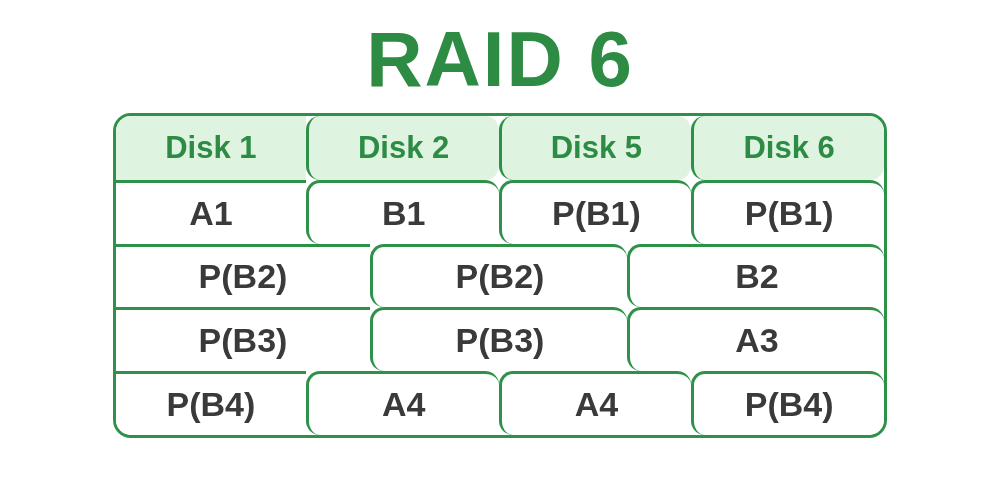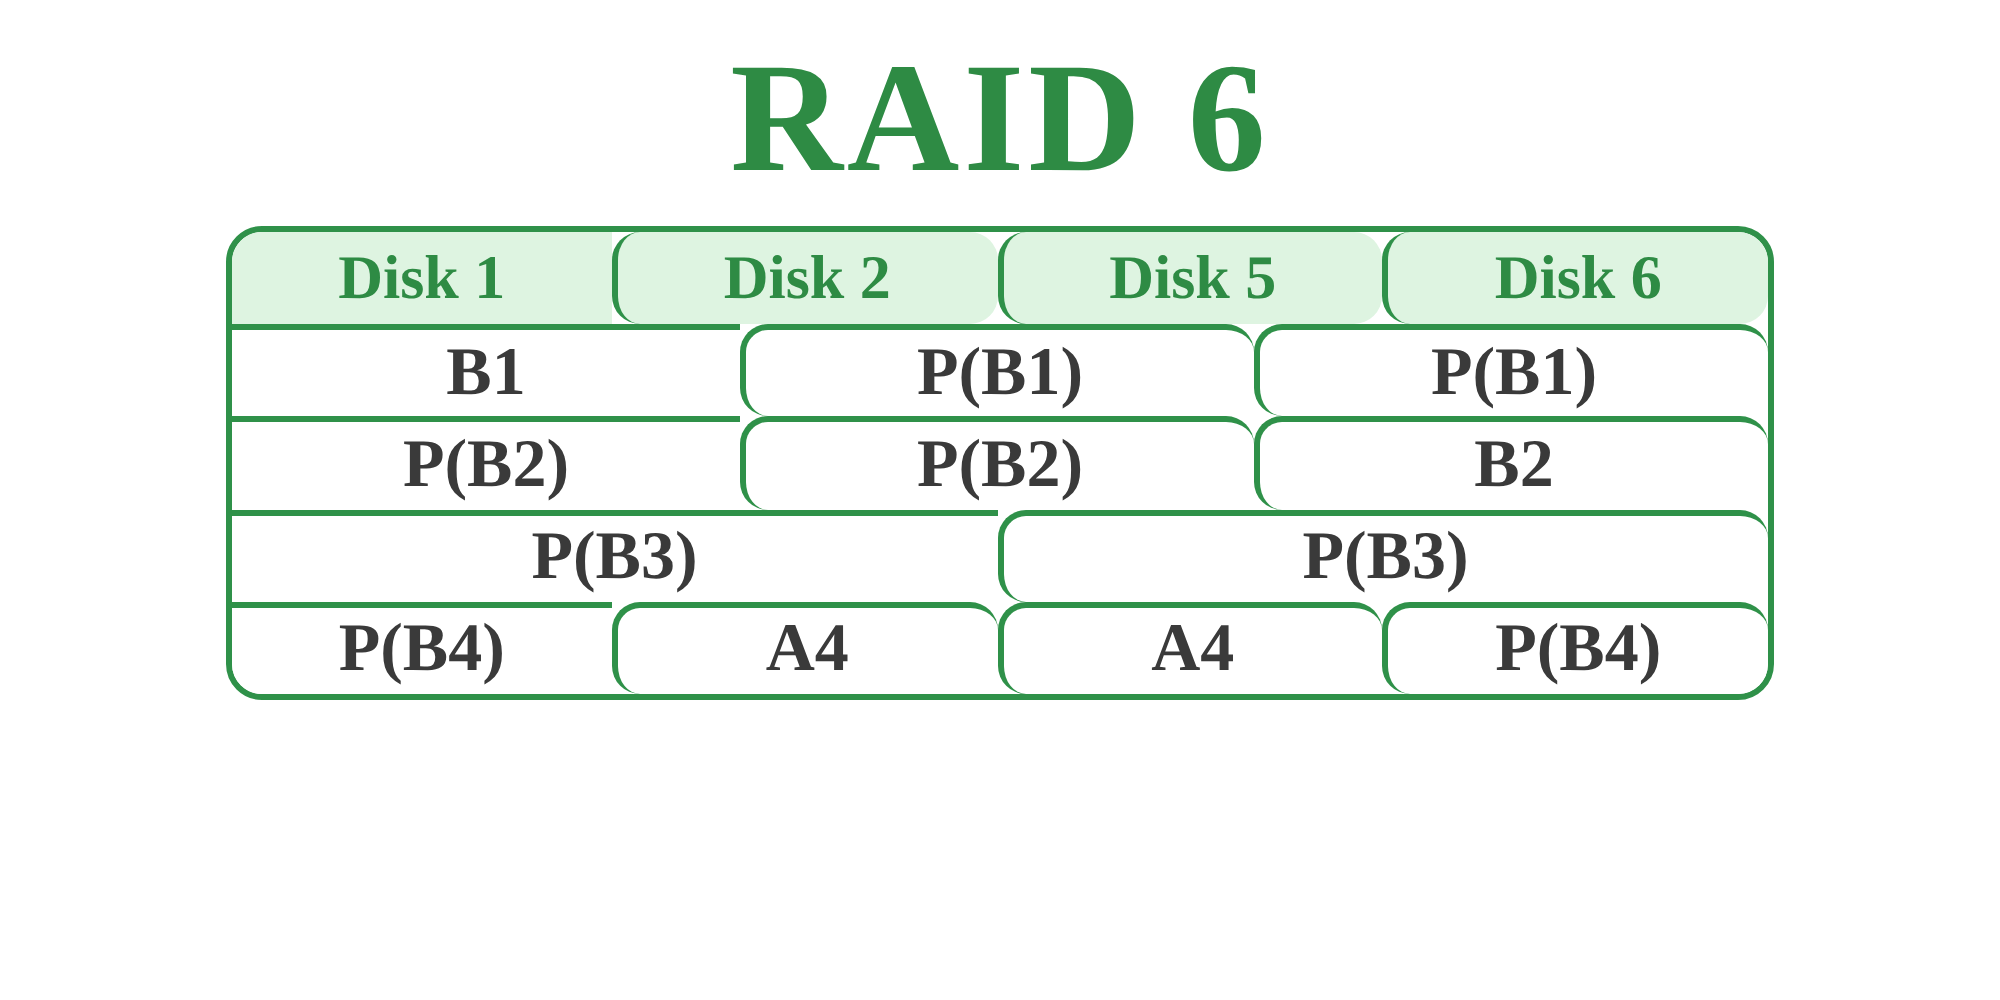--- a/index.html
+++ b/index.html
@@ -8,40 +8,39 @@
     background: #ffffff;
     width: 1000px;
     height: 500px;
     font-family: "Liberation Sans", sans-serif;
     overflow: hidden;
   }
   .page {
     width: 1000px;
     height: 500px;
     position: relative;
-    font-family: Liberation Serif, serif;
   }
   .title {
     margin: 0;
     position: absolute;
     top: 14px;
     left: 0;
     width: 1000px;
     text-align: center;
     font-size: 78px;
     font-weight: bold;
     letter-spacing: 2px;
     color: #2e8b44;
   }
   .table-wrap {
     position: absolute;
     left: 113px;
     top: 113px;
     width: 774px;
-    height: 237px;
+    height: 325px;
     box-sizing: border-box;
     border: 3px solid #2f9149;
     border-radius: 18px;
     overflow: hidden;
     display: flex;
     flex-direction: column;
     background: #ffffff;
   }
   .row {
     flex: 1;
@@ -78,34 +77,36 @@
 
   <div class="table-wrap">
     <div class="row header">
       <div class="cell">Disk 1</div>
       <div class="cell">Disk 2</div>
       <div class="cell">Disk 5</div>
       <div class="cell">Disk 6</div>
     </div>
 
     <div class="row">
+      <div class="cell">A1</div>
       <div class="cell">B1</div>
       <div class="cell">P(B1)</div>
       <div class="cell">P(B1)</div>
     </div>
 
     <div class="row">
       <div class="cell">P(B2)</div>
       <div class="cell">P(B2)</div>
       <div class="cell">B2</div>
     </div>
 
     <div class="row">
       <div class="cell">P(B3)</div>
       <div class="cell">P(B3)</div>
+      <div class="cell">A3</div>
     </div>
 
     <div class="row">
       <div class="cell">P(B4)</div>
       <div class="cell">A4</div>
       <div class="cell">A4</div>
       <div class="cell">P(B4)</div>
     </div>
   </div>
 </div>

